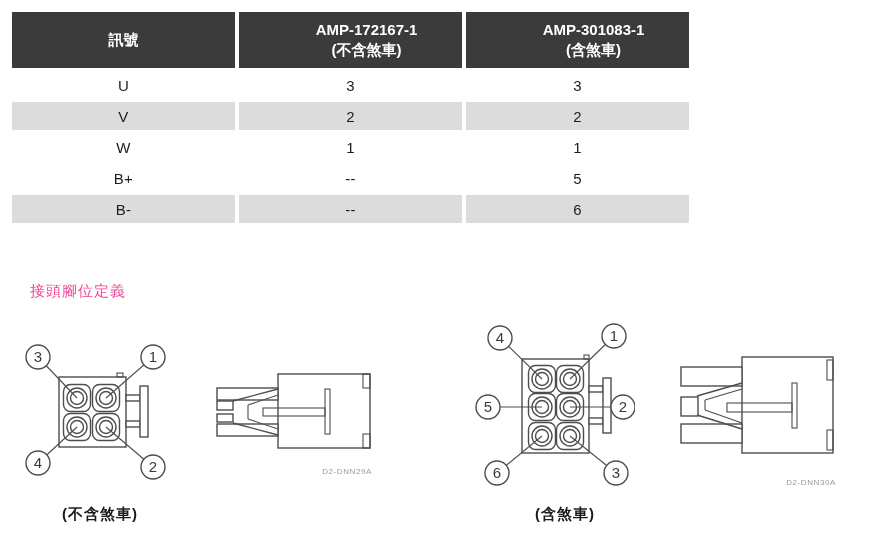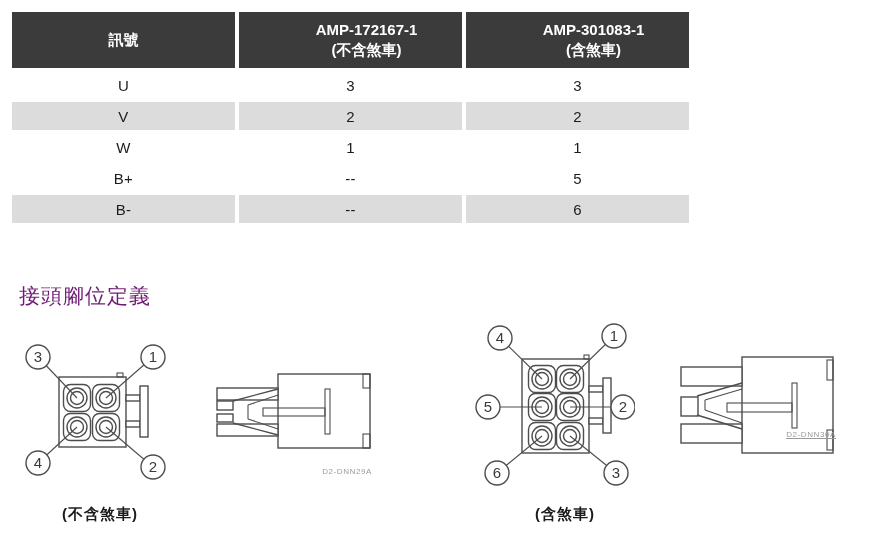--- a/index.html
+++ b/index.html
@@ -22,22 +22,22 @@
   .pin-table col{width:223px;}
   .pin-table td{
     font-size:15px;color:#1c1c1c;height:28px;
     text-align:center;vertical-align:middle;padding:0;
     letter-spacing:0.3px;
   }
   .pin-table tr.alt td{background:#dcdcdc;}
   .hdr-line{display:block;margin-left:32px;}
   
   .section-title{
-    position:absolute;left:19px;top:282px;
-    font-size:21px;color:#701a75;letter-spacing:1px;
+    position:absolute;left:30px;top:282px;
+    font-size:15px;color:#ec4899;letter-spacing:1px;
   }
   
   svg{position:absolute;}
   svg .ln{stroke:#4d4d4d;stroke-width:1.4;fill:none;}
   svg .fillw{stroke:#4d4d4d;stroke-width:1.4;fill:#ffffff;}
   svg .leader{stroke:#4d4d4d;stroke-width:1.1;fill:none;}
   svg .thin{stroke:#4d4d4d;stroke-width:1.1;fill:none;}
   svg text.num{
     font-family:"Liberation Sans","DejaVu Sans",sans-serif;
     font-size:15px;fill:#3a3a3a;text-anchor:middle;
@@ -46,21 +46,21 @@
     position:absolute;width:130px;text-align:center;
     font-size:15px;font-weight:bold;color:#1a1a1a;letter-spacing:1px;
   }
   .caption.left{left:35px;top:505px;}
   .caption.right{left:500px;top:505px;}
   .part-label{
     position:absolute;width:110px;text-align:right;
     font-size:8px;color:#9a9a9a;letter-spacing:0.6px;
   }
   .part-label.left{left:262px;top:467px;}
-  .part-label.right{left:726px;top:430px;text-decoration:underline;}
+  .part-label.right{left:726px;top:478px;}
 </style>
 </head>
 <body>
 
 <table class="pin-table">
   <colgroup>
       <col>
       <col>
       <col>
     </colgroup>

